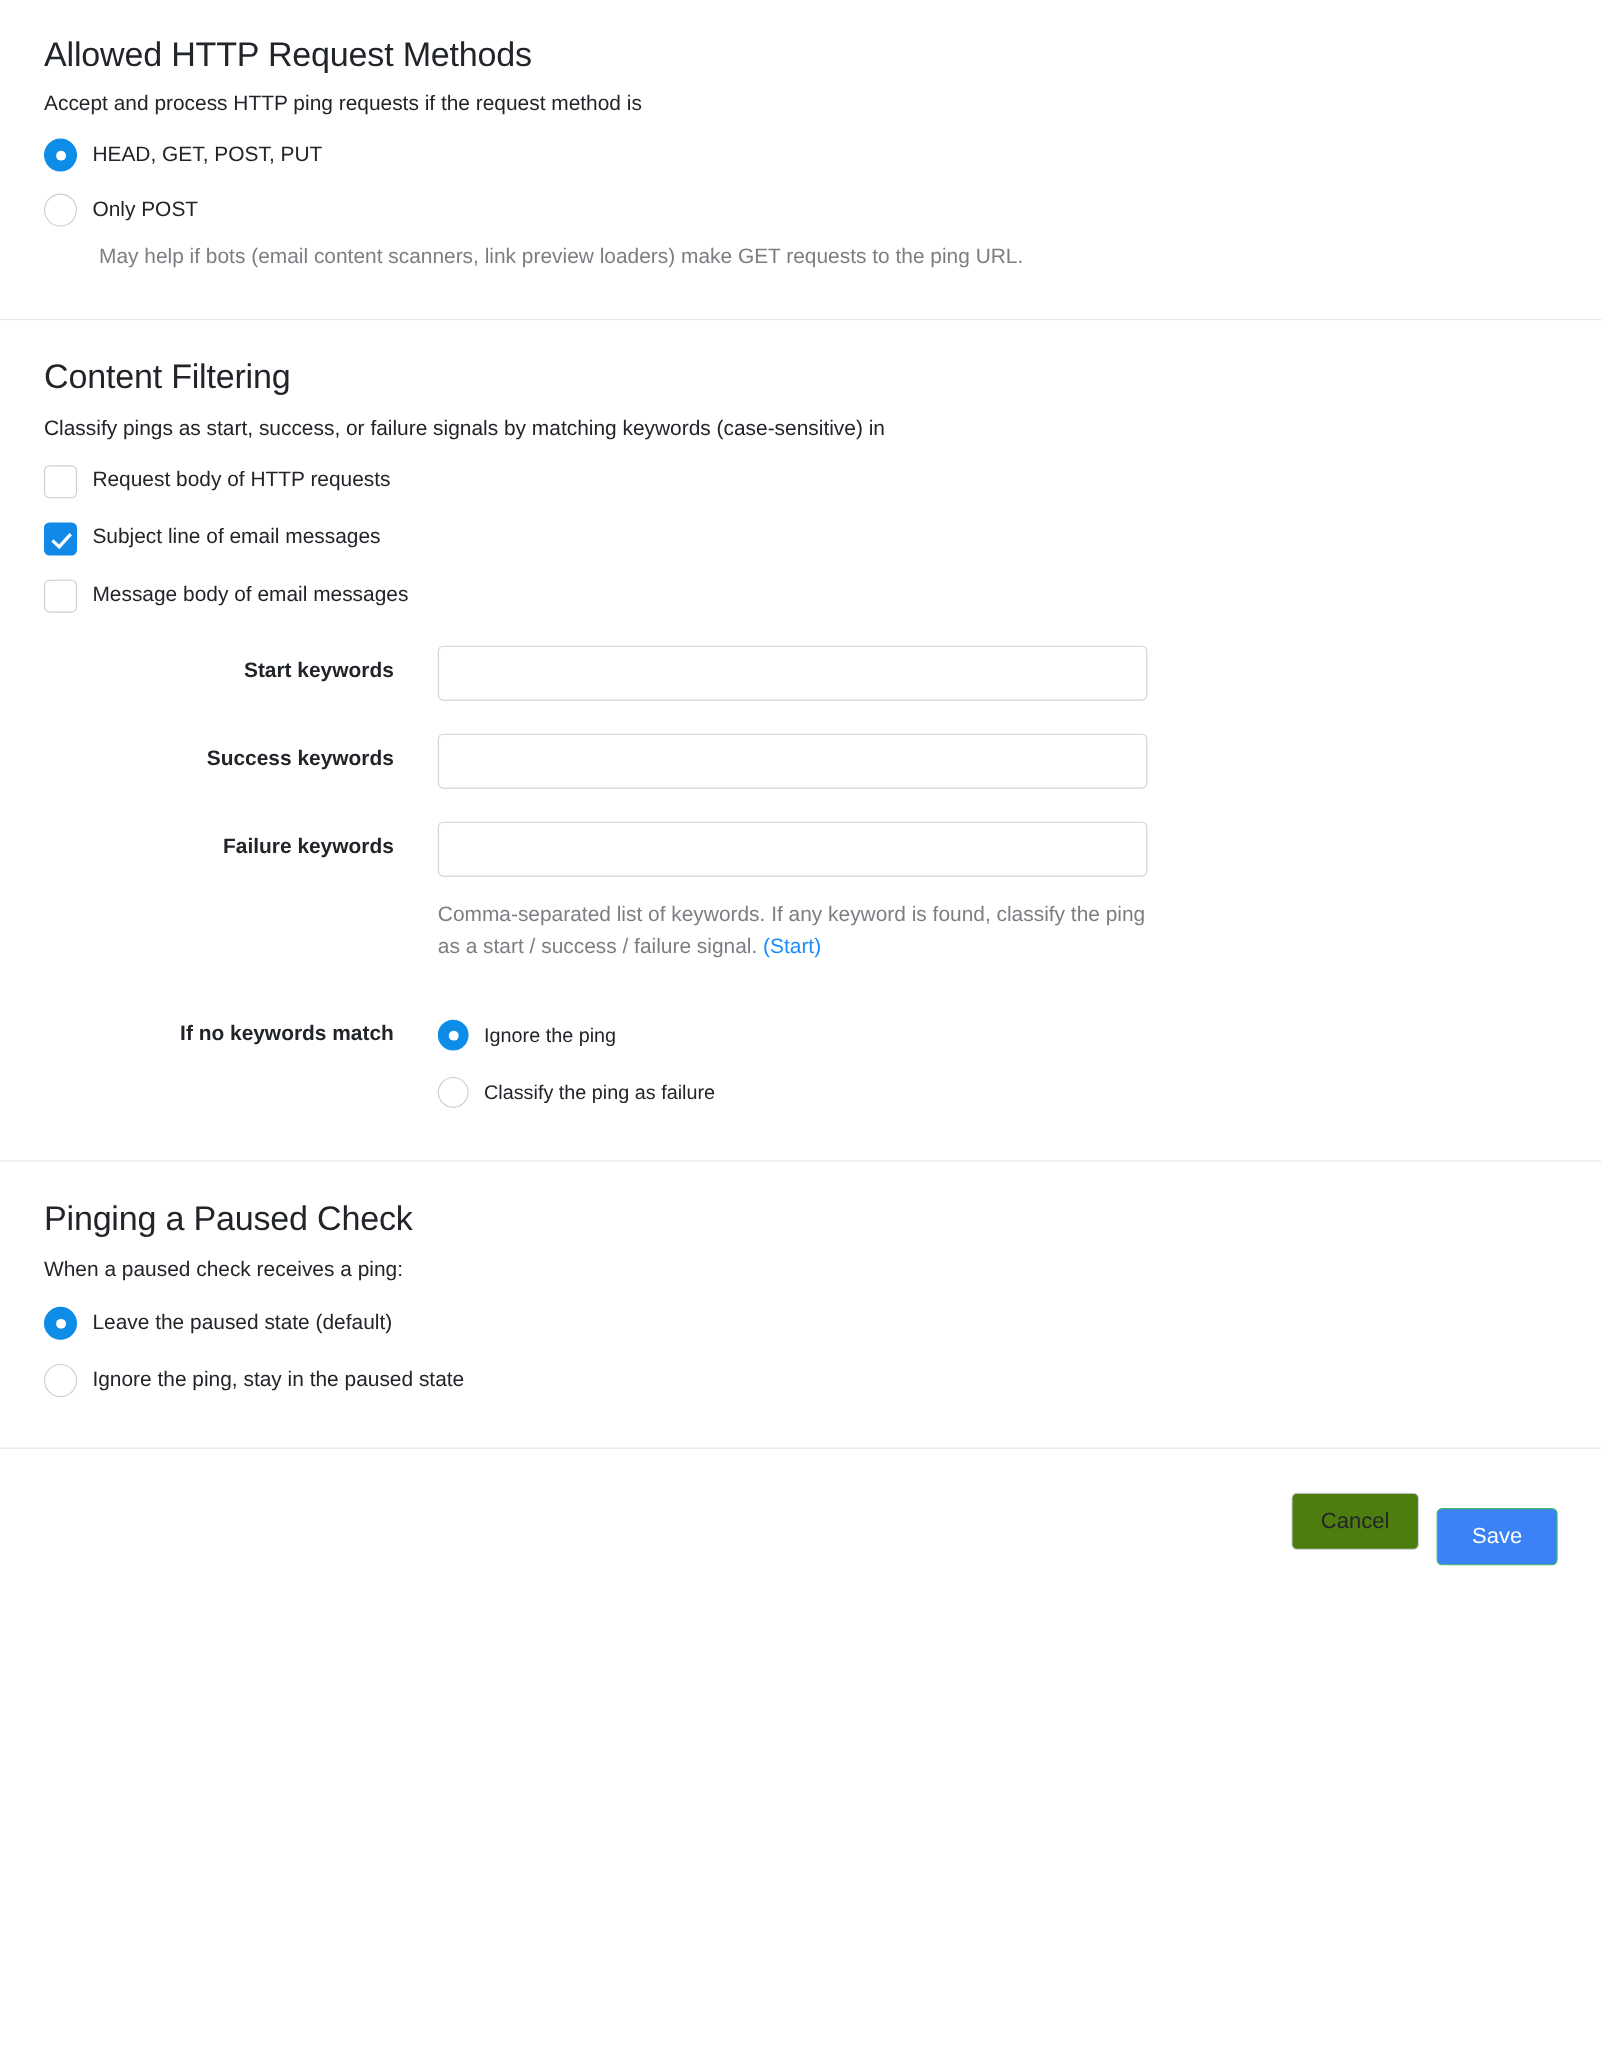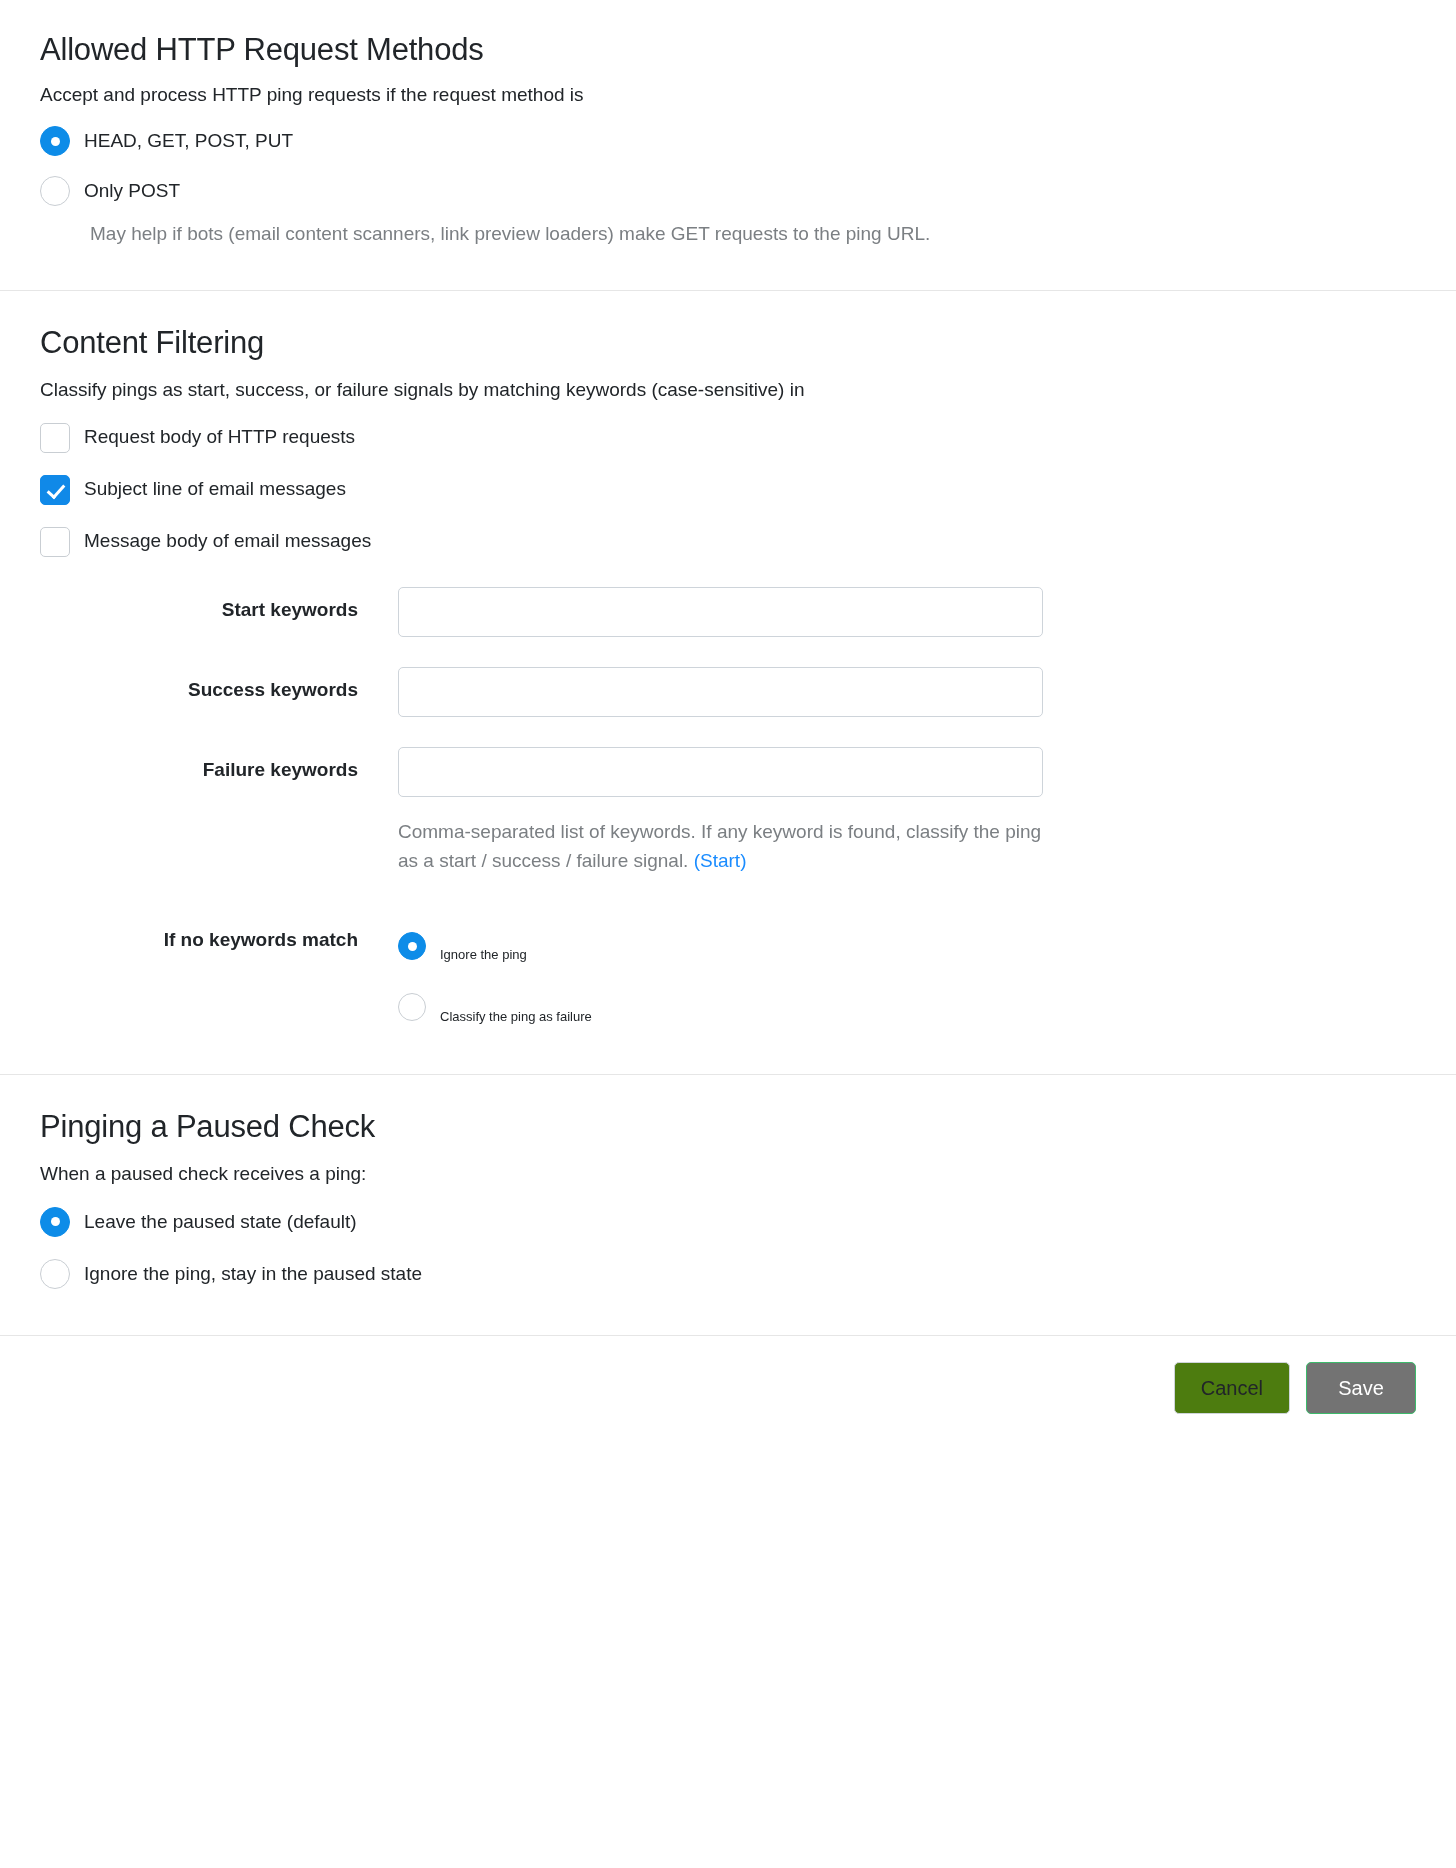--- a/index.html
+++ b/index.html
@@ -163,21 +163,21 @@
     font-size: 19px;
     color: #7b7f83;
     line-height: 1.55;
     margin-top: 20px;
   }
   .field-help a {
     color: #1a8cff;
     text-decoration: none;
   }
   .radio-stack .opt-row + .opt-row { margin-top: 24px; }
-  .radio-stack .opt-label { font-size: 13px; margin-top: 19px; }
+  .radio-stack .opt-label { font-size: 18px; }
 
   
   #paused-section {
     padding-top: 34px;
     padding-bottom: 46px;
   }
   #paused-section .section-desc { margin-top: 18px; }
   #paused-section .opt-row { margin-top: 22px; }
 
   
@@ -195,24 +195,25 @@
     padding: 13px 26px;
     cursor: pointer;
     line-height: 1.2;
   }
   .btn-cancel {
     background: #4d7c0f;
     border: 1px solid #ced4da;
     color: #212529;
   }
   .btn-save {
-    background: #737373;
+    background: #3b82f6;
     border: 1px solid #3cba6b;
     color: #fff;
     min-width: 110px;
+    margin-top: 28px;
   }
 </style>
 </head>
 <body>
 
 <section class="section" id="methods-section">
   <h2 class="section-title">Allowed HTTP Request Methods</h2>
   <p class="section-desc">Accept and process HTTP ping requests if the request method is</p>
 
   <div class="opt-row">

